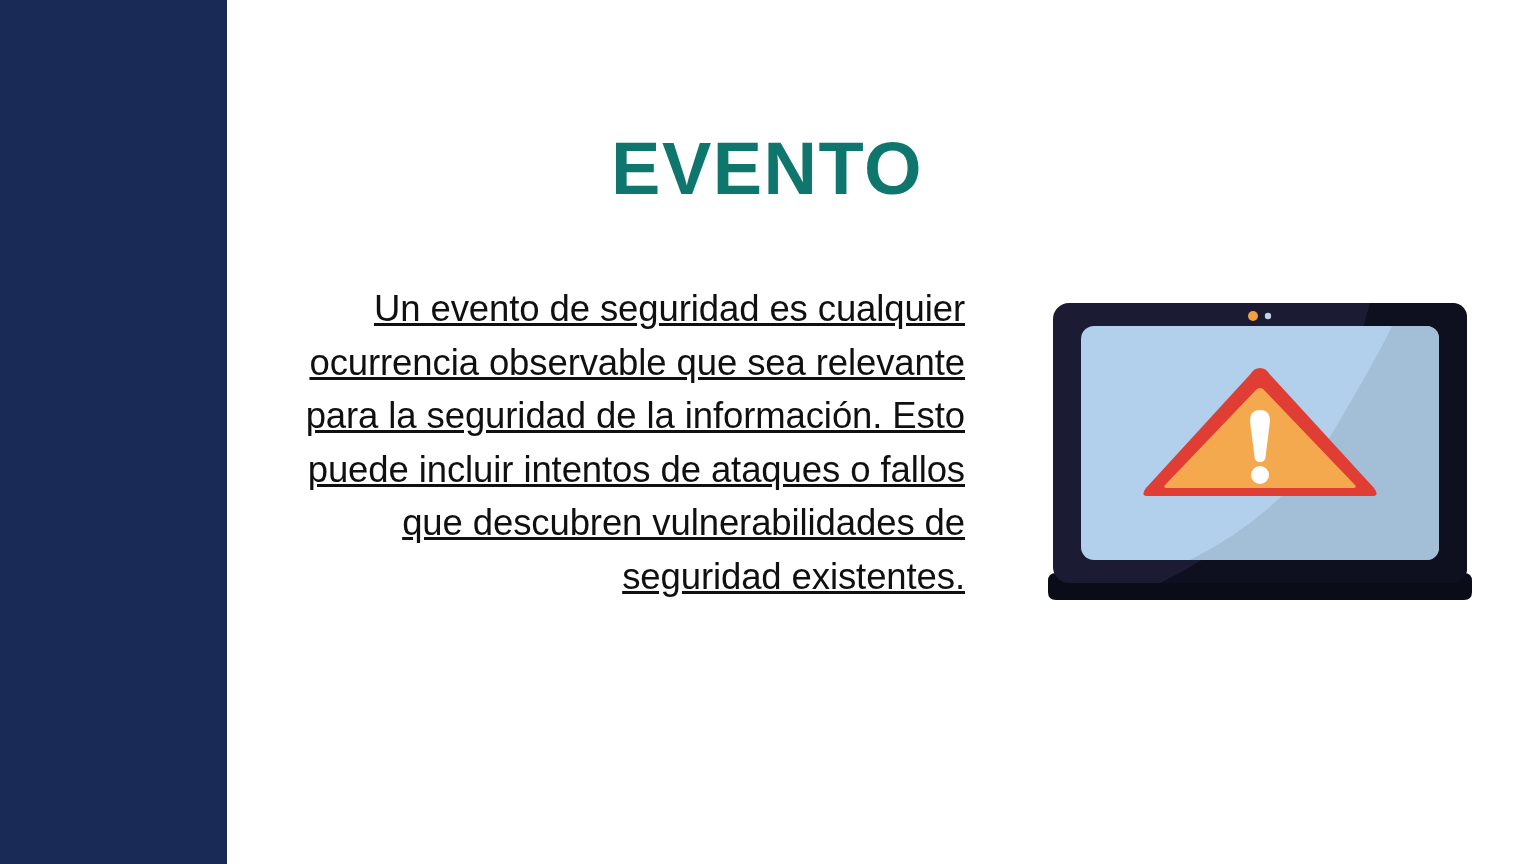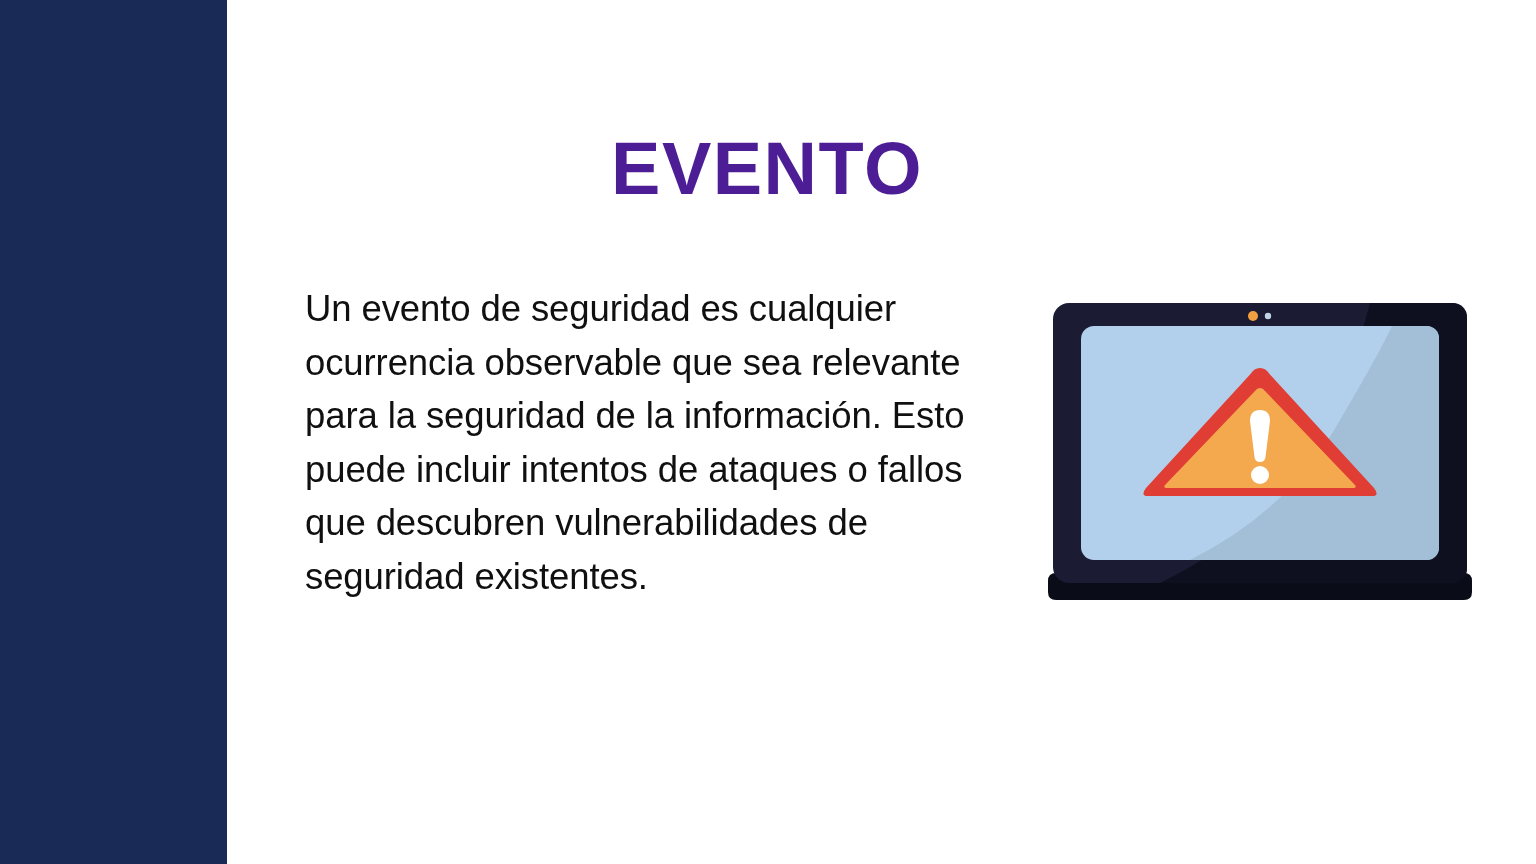--- a/index.html
+++ b/index.html
@@ -45,37 +45,38 @@
   
   #slide-title {
     position: absolute;
     left: 0;
     top: 132px;
     width: 1080px;
     text-align: center;
     font-size: 74px;
     font-weight: 700;
     letter-spacing: 1.5px;
-    color: #4c1d95;
+    color: #0f766e;
     line-height: 1.0;
     white-space: nowrap;
   }
 
   
   #body-text {
     position: absolute;
     left: 78px;
     top: 282px;
     width: 660px;
-    text-align: left;
+    text-align: right;
     font-size: 36.5px;
     font-weight: 400;
     color: #101010;
     line-height: 53.5px;
     letter-spacing: -0.1px;
+    text-decoration: underline;
   }
 
   
   #monitor-illustration {
     position: absolute;
     left: 813px;   
     top: 290px;
     width: 440px;
     height: 320px;
   }

